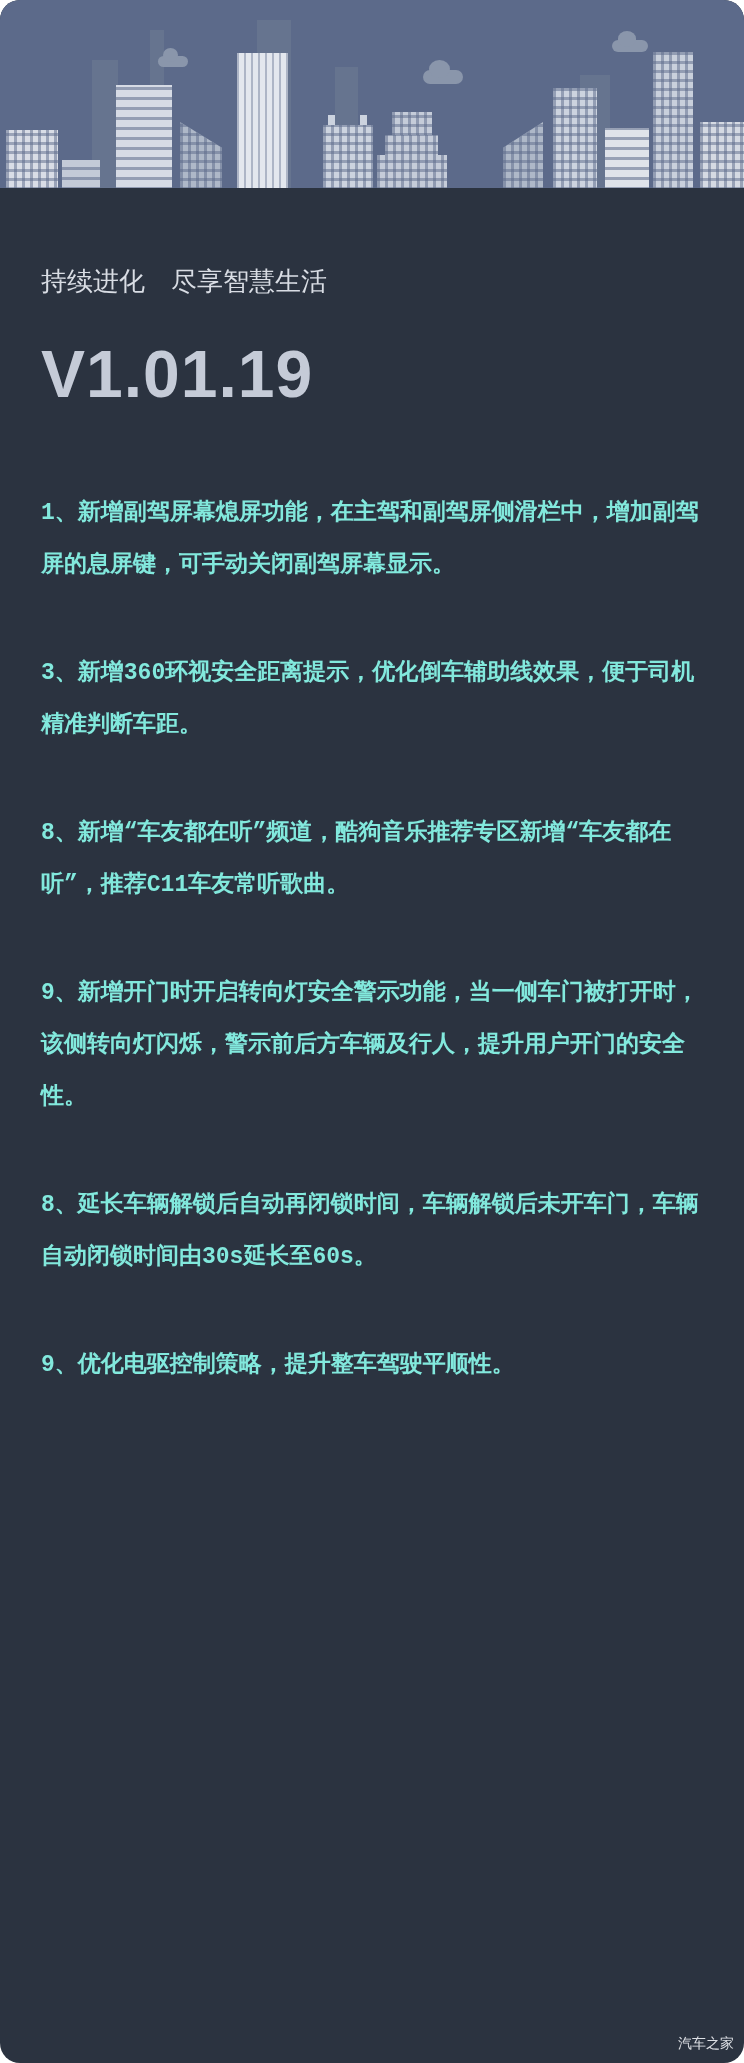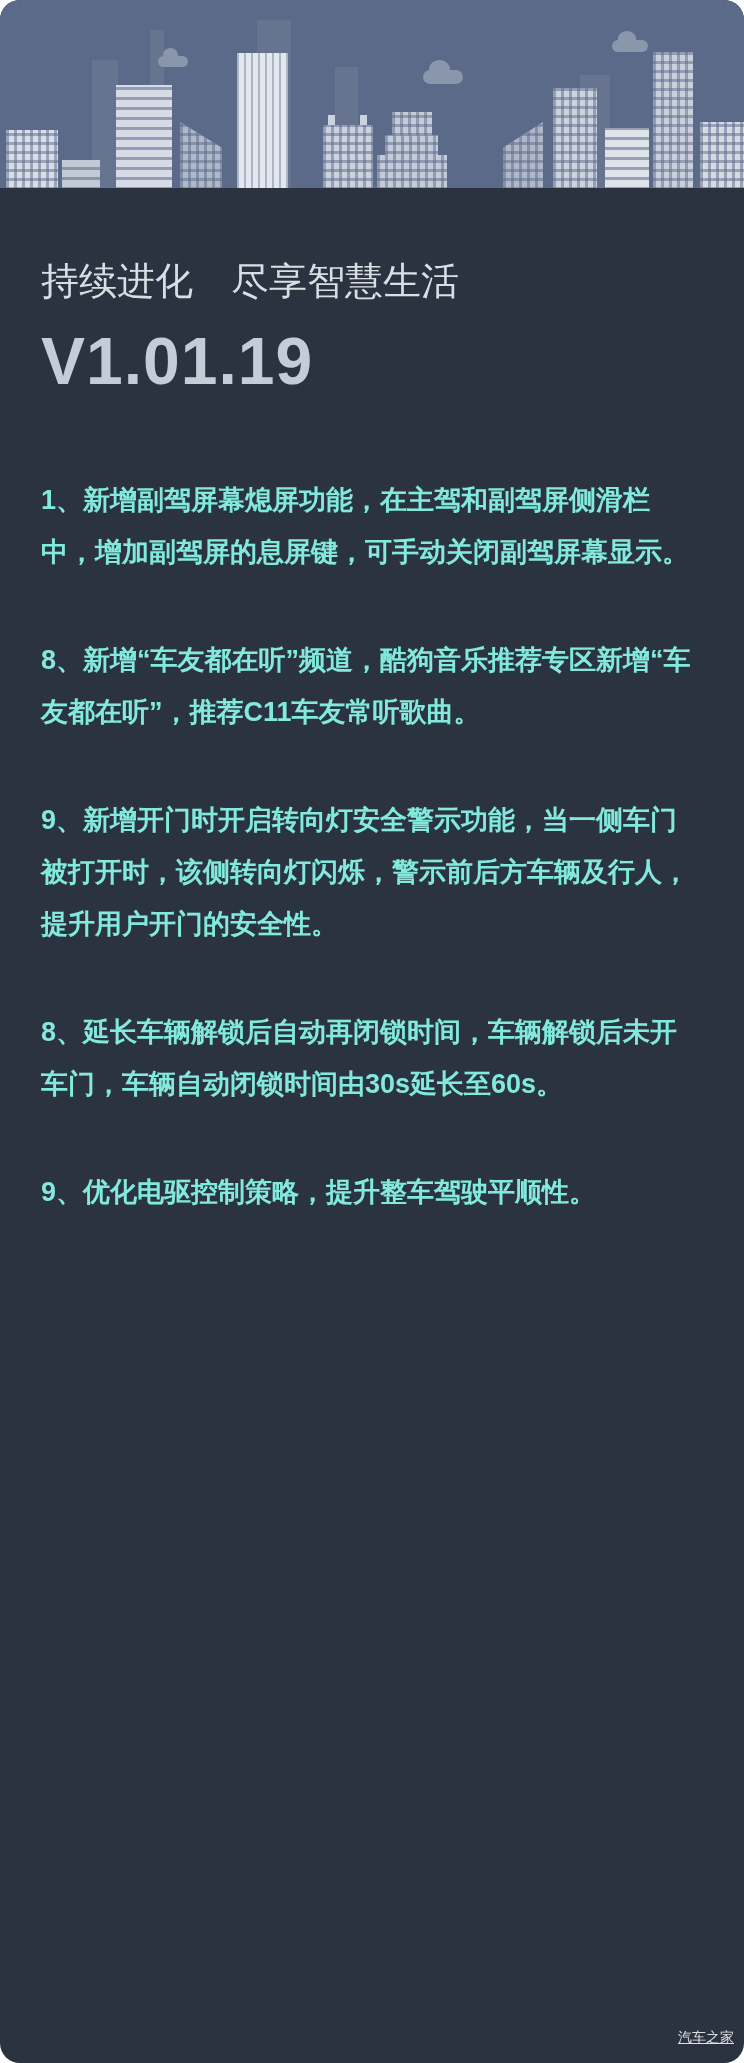--- a/index.html
+++ b/index.html
@@ -17,25 +17,25 @@
       repeating-linear-gradient(0deg, rgba(92,106,138,.5) 0 3px, transparent 3px 9px);}
   .win-rows{background-image:repeating-linear-gradient(0deg, rgba(92,106,138,.55) 0 3px, transparent 3px 10px);}
   .win-cols{background-image:repeating-linear-gradient(90deg, rgba(92,106,138,.4) 0 2px, transparent 2px 7px);}
   .wedge-l{clip-path:polygon(0 0,100% 38%,100% 100%,0 100%);}
   .wedge-r{clip-path:polygon(0 38%,100% 0,100% 100%,0 100%);}
   .cloud{position:absolute;background:#8a96ab;border-radius:10px;}
   .cloud::before{content:"";position:absolute;width:52%;height:130%;background:#8a96ab;border-radius:50%;top:-75%;left:16%;}
   .ground{position:absolute;left:0;right:0;bottom:0;height:12px;background:#2b3340;z-index:5;}
   
   .content{position:relative;padding:0 41px;}
-  .headline{margin:58px 0 16px;font-size:38px;font-weight:400;color:#d9dde4;line-height:46px;}
-  .version{margin:20px 0 0;font-size:66px;font-weight:600;color:#c5cbd7;line-height:74px;letter-spacing:1px;}
+  .headline{margin:58px 0 16px;font-size:26px;font-weight:400;color:#d9dde4;line-height:46px;}
+  .version{margin:33px 0 0;font-size:66px;font-weight:600;color:#c5cbd7;line-height:74px;letter-spacing:1px;}
   .items{margin-top:76px;}
-  .items p{margin:0 0 56px;font-size:27px;font-weight:700;line-height:52px;color:#82e9dd;}
-  .watermark{position:absolute;right:10px;bottom:16px;font-size:14px;color:#eceef2;opacity:.92;text-decoration:underline;}
+  .items p{margin:0 0 56px;font-size:23px;font-weight:700;line-height:52px;color:#82e9dd;font-family:Liberation Mono, monospace;}
+  .watermark{position:absolute;right:10px;bottom:10px;font-size:14px;color:#eceef2;opacity:.92;}
 </style>
 </head>
 <body>
 
 <div class="card">
 
   <div class="skyline">
 
     <div class="bld solid" style="left:92px;width:26px;top:60px;"></div>
     <div class="bld solid" style="left:150px;width:14px;top:30px;"></div>
@@ -64,20 +64,21 @@
     <div class="bld win-grid" style="left:653px;width:40px;top:52px;background-color:#c9d0dc;"></div>
     <div class="bld win-grid" style="left:700px;width:44px;top:122px;background-color:#d5dae3;"></div>
     <div class="ground"></div>
   </div>
 
   <div class="content">
     <h1 class="headline">持续进化　尽享智慧生活</h1>
     <div class="version">V1.01.19</div>
     <div class="items">
       <p>1、新增副驾屏幕熄屏功能，在主驾和副驾屏侧滑栏中，增加副驾屏的息屏键，可手动关闭副驾屏幕显示。</p>
+      <p>3、新增360环视安全距离提示，优化倒车辅助线效果，便于司机精准判断车距。</p>
       <p>8、新增“车友都在听”频道，酷狗音乐推荐专区新增“车友都在听”，推荐C11车友常听歌曲。</p>
       <p>9、新增开门时开启转向灯安全警示功能，当一侧车门被打开时，该侧转向灯闪烁，警示前后方车辆及行人，提升用户开门的安全性。</p>
       <p>8、延长车辆解锁后自动再闭锁时间，车辆解锁后未开车门，车辆自动闭锁时间由30s延长至60s。</p>
       <p>9、优化电驱控制策略，提升整车驾驶平顺性。</p>
     </div>
   </div>
 
   <div class="watermark">汽车之家</div>
 </div>
 

